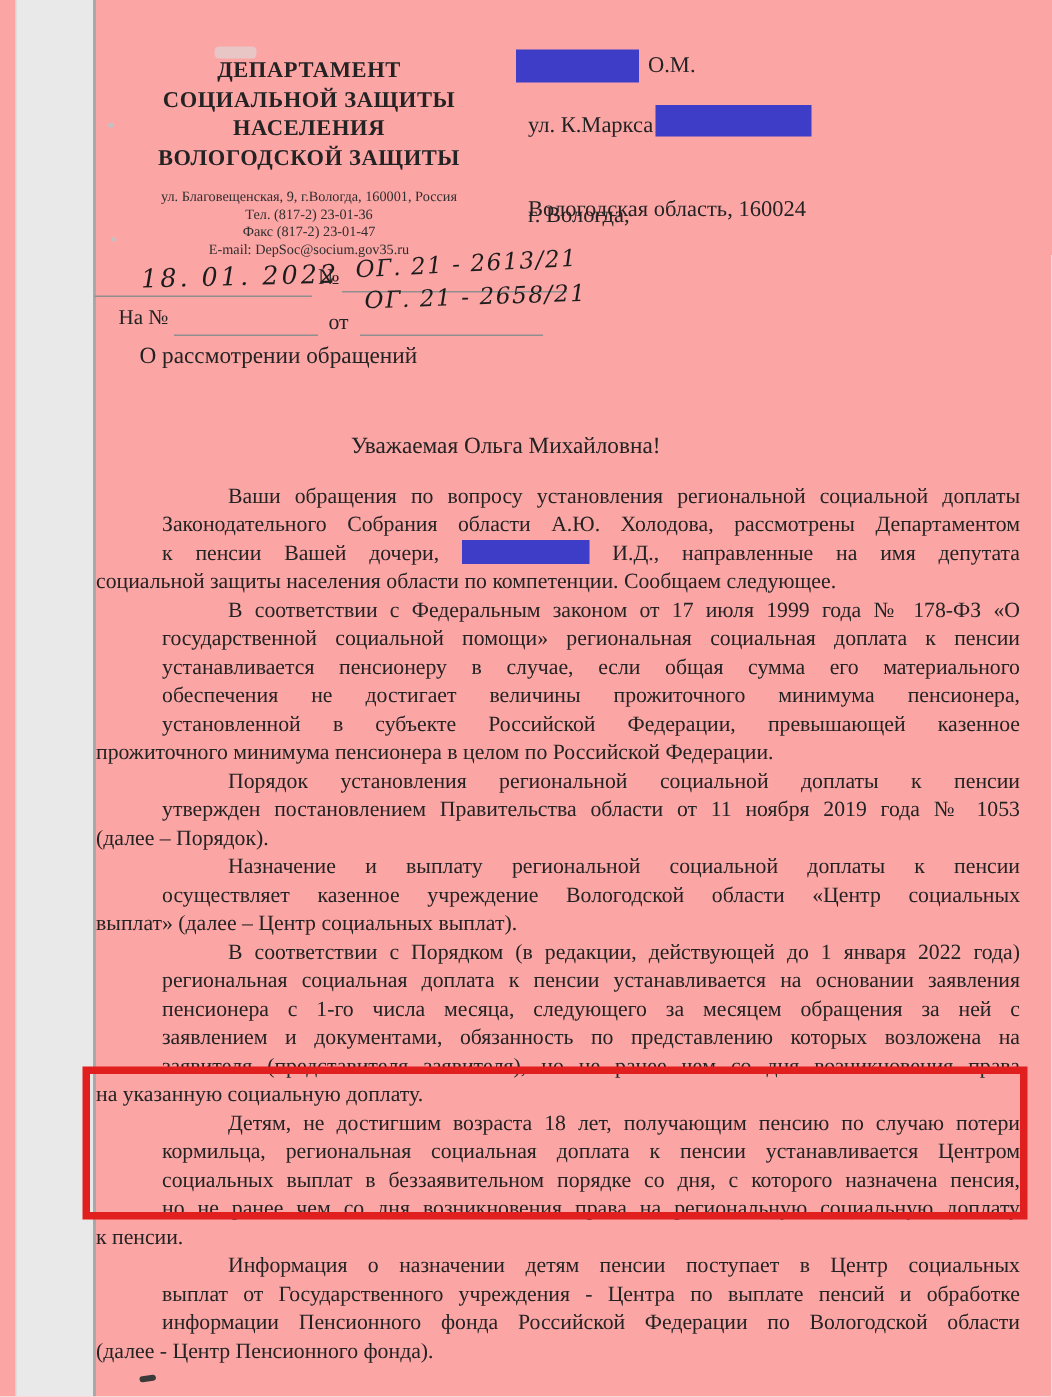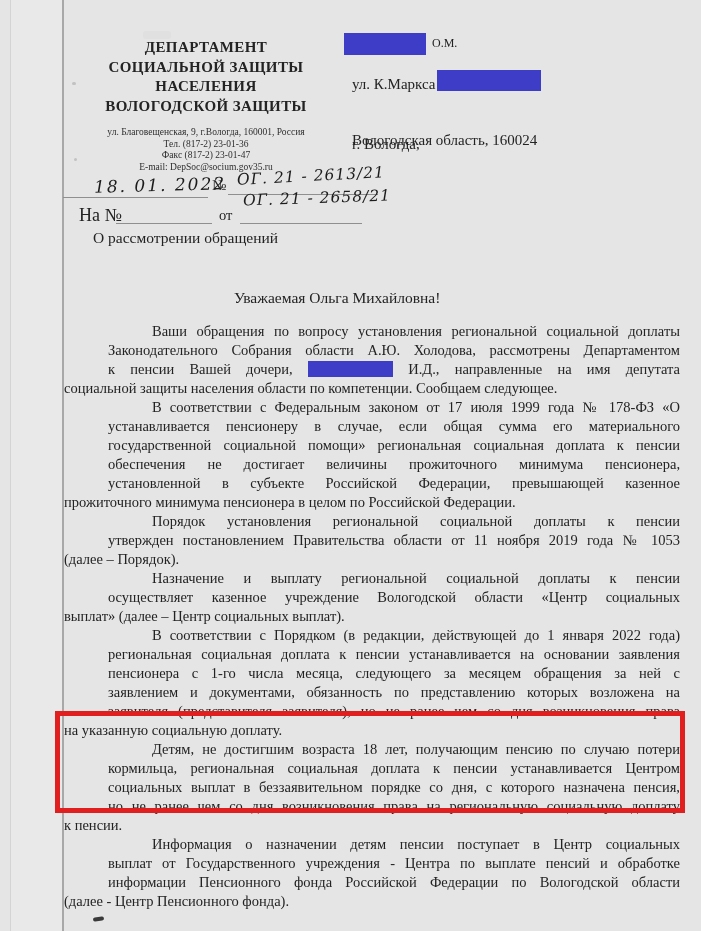--- a/index.html
+++ b/index.html
@@ -1,17 +1,17 @@
 <!DOCTYPE html>
 <html lang="ru" style="--redact-color: #3d3dc8; --highlight-color: #e11f1f;"><head>
 <meta charset="utf-8">
 <style>
   html,body{margin:0;padding:0;background:#ffffff;}
   .page{
-    position:relative;width:701px;height:931px;background:#e5e5e5;
+    position:relative;width:701px;height:931px;background:#fca5a5;
     font-family:"Liberation Serif",serif;color:#232323;overflow:hidden;
   }
   
   .scan-strip{position:absolute;left:10px;top:0;width:52px;height:931px;background:#e9e9e9;}
   .scan-edge-line{position:absolute;left:62px;top:0;width:2px;height:931px;background:#a8a8a8;}
   .scan-outer-line{position:absolute;left:10px;top:0;width:1px;height:931px;background:#d4d4d4;}
   .speck{position:absolute;background:#c2c2c2;border-radius:2px;}
   .smudge{position:absolute;background:#dcdcdc;opacity:.6;border-radius:3px;}
   .bottom-mark{position:absolute;left:93px;top:917px;width:11px;height:4px;background:#3a3a3a;transform:rotate(-8deg);border-radius:2px;}
 
@@ -25,28 +25,28 @@
   .hand{font-family:"DejaVu Serif",serif;font-style:italic;color:#1c1c1c;}
   .date-hand{position:absolute;left:94px;top:175px;font-size:17px;letter-spacing:2px;transform:rotate(-1.5deg);}
   .num-label{position:absolute;left:212px;top:177px;font-size:15px;}
   .num-hand1{position:absolute;left:237px;top:167px;font-size:15.5px;letter-spacing:1px;transform:rotate(-3deg);}
   .num-hand2{position:absolute;left:243px;top:189px;font-size:15.5px;letter-spacing:1px;transform:rotate(-2deg);}
   .uline{position:absolute;height:1px;background:#8f8f8f;}
   .ul-date{left:63px;top:197px;width:145px;}
   .ul-num{left:228px;top:194px;width:150px;}
   .ul-na{left:116px;top:223px;width:96px;}
   .ul-ot{left:240px;top:223px;width:122px;}
-  .na-label{position:absolute;left:79px;top:205px;font-size:18px;}
+  .na-label{position:absolute;left:79px;top:205px;font-size:14px;}
   .ot-label{position:absolute;left:219px;top:207px;font-size:14.5px;}
   .subject{position:absolute;left:93px;top:229px;font-size:15.5px;}
 
   
   .redact{background:var(--redact-color,#3d3dc8);display:inline-block;}
   .redact.abs{position:absolute;}
-  .addressee-name{position:absolute;left:432px;top:36px;font-size:12px;}
+  .addressee-name{position:absolute;left:432px;top:36px;font-size:15px;}
   .addressee-street{position:absolute;left:352px;top:76px;font-size:15px;}
   .addressee-city{position:absolute;left:352px;top:97px;font-size:15px;margin-top:39px;}
   .addressee-region{position:absolute;left:352px;top:116px;font-size:15px;margin-top:16px;}
 
   .salutation{position:absolute;left:234px;top:289px;font-size:15.5px;}
 
   
   .letter-body{position:absolute;left:64px;top:322px;width:616px;}
   .bline{height:19px;line-height:19px;font-size:14.5px;white-space:normal;}
   .bline.just{text-align:justify;text-align-last:justify;padding-left:44px;}
@@ -108,22 +108,22 @@
   <div class="addressee-region">Вологодская область, 160024</div>
 
   <div class="salutation">Уважаемая Ольга Михайловна!</div>
 
   <div class="letter-body" id="letter-body">
       <div class="bline just first">Ваши обращения по вопросу установления региональной социальной доплаты</div>
       <div class="bline just">Законодательного Собрания области А.Ю. Холодова, рассмотрены Департаментом</div>
       <div class="bline just">к пенсии Вашей дочери, <span class="redact inline" style="width: 85px;"></span> И.Д., направленные на имя депутата</div>
       <div class="bline last">социальной защиты населения области по компетенции. Сообщаем следующее.</div>
       <div class="bline just first">В соответствии с Федеральным законом от 17 июля 1999 года № 178-ФЗ «О</div>
+      <div class="bline just">государственной социальной помощи» региональная социальная доплата к пенсии</div>
       <div class="bline just">устанавливается пенсионеру в случае, если общая сумма его материального</div>
-      <div class="bline just">государственной социальной помощи» региональная социальная доплата к пенсии</div>
       <div class="bline just">обеспечения не достигает величины прожиточного минимума пенсионера,</div>
       <div class="bline just">установленной в субъекте Российской Федерации, превышающей казенное</div>
       <div class="bline last">прожиточного минимума пенсионера в целом по Российской Федерации.</div>
       <div class="bline just first">Порядок установления региональной социальной доплаты к пенсии</div>
       <div class="bline just">утвержден постановлением Правительства области от 11 ноября 2019 года № 1053</div>
       <div class="bline last">(далее – Порядок).</div>
       <div class="bline just first">Назначение и выплату региональной социальной доплаты к пенсии</div>
       <div class="bline just">осуществляет казенное учреждение Вологодской области «Центр социальных</div>
       <div class="bline last">выплат» (далее – Центр социальных выплат).</div>
       <div class="bline just first">В соответствии с Порядком (в редакции, действующей до 1 января 2022 года)</div>

